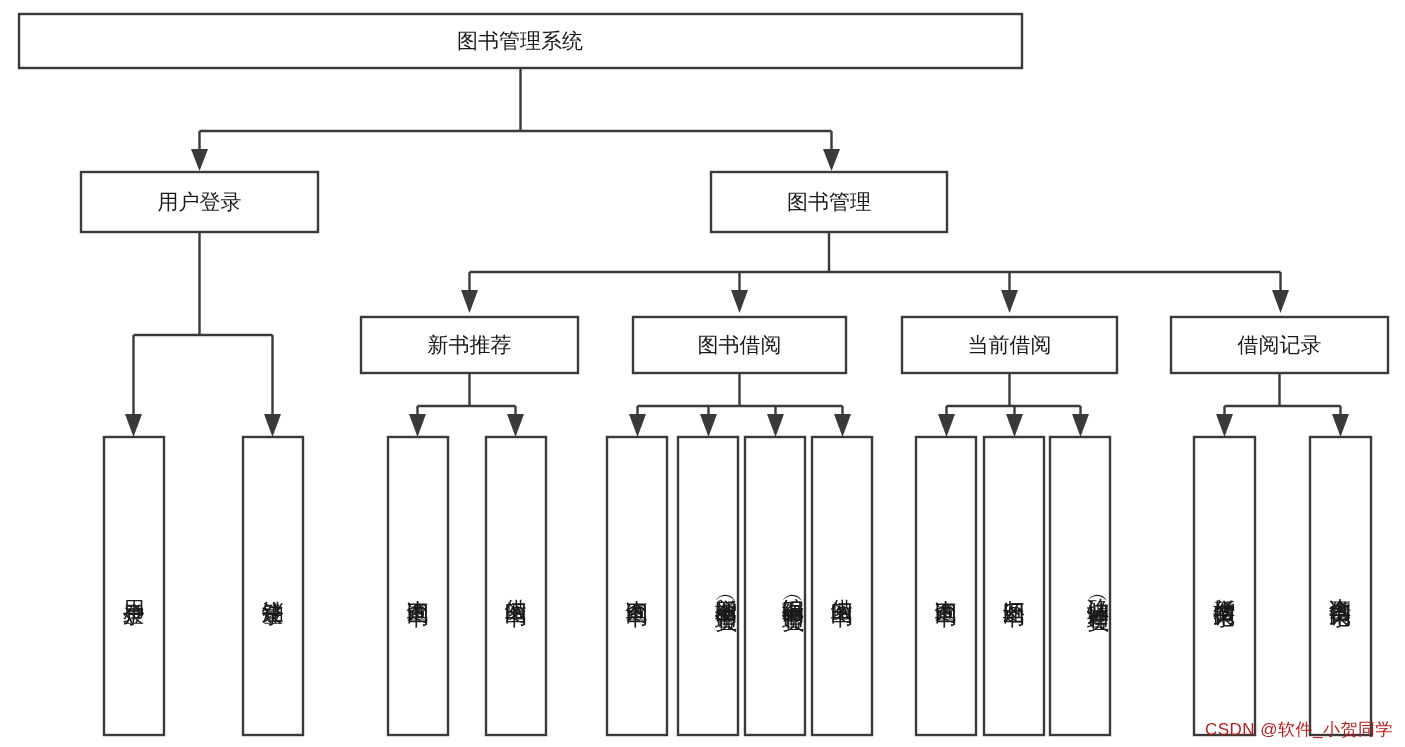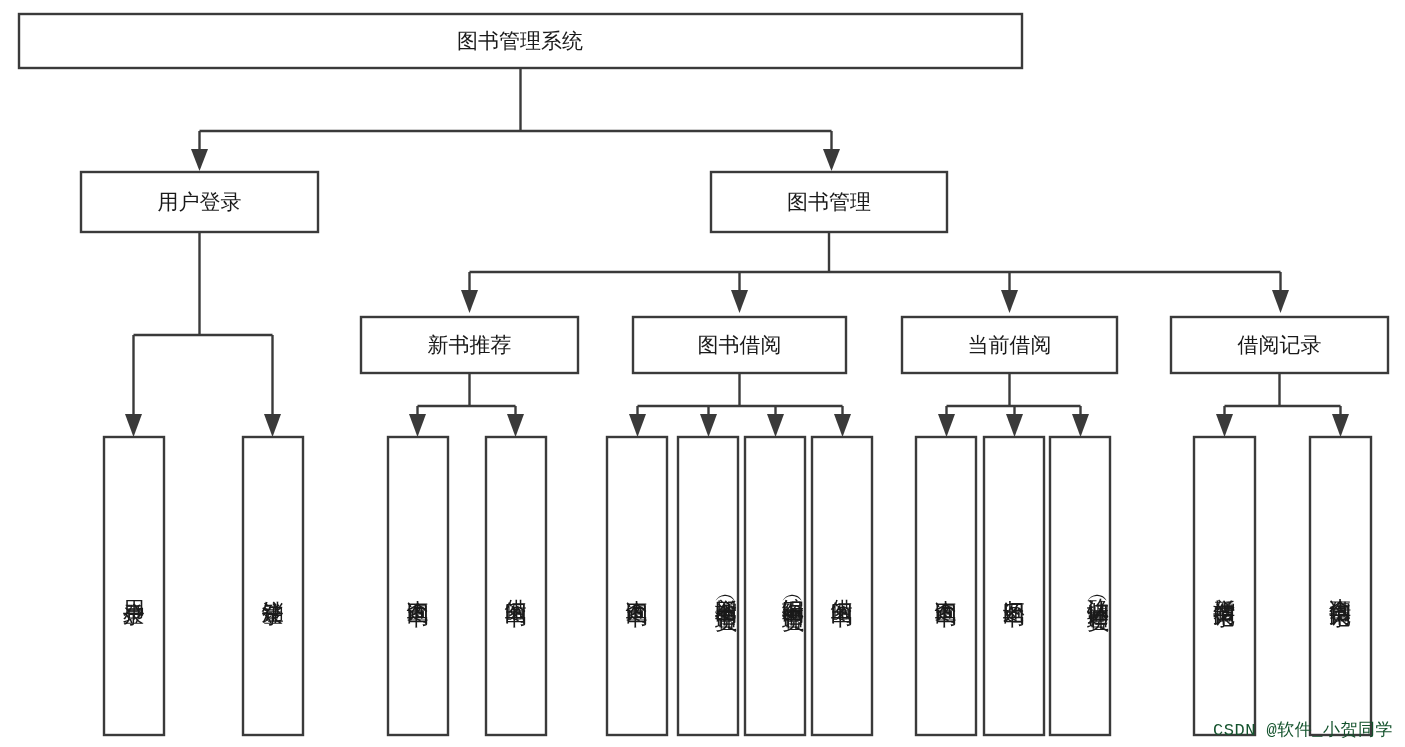--- a/index.html
+++ b/index.html
@@ -61,23 +61,23 @@
     color: #1a1a1a;
     letter-spacing: 2px;
     text-align: center;
     white-space: nowrap;
     pointer-events: none;
   }
   .watermark {
     position: absolute;
     right: 12px;
     bottom: 6px;
-    font-family: Liberation Mono, monospace;
+    font-family: Liberation Sans, sans-serif;
     font-size: 17px;
-    color: #14532d;
+    color: #b91c1c;
     letter-spacing: 0.5px;
     white-space: nowrap;
   }
 </style>
 </head>
 <body>
 
 <div id="diagram-root">
 
   <svg class="diagram-canvas" viewBox="0 0 1405 747">

